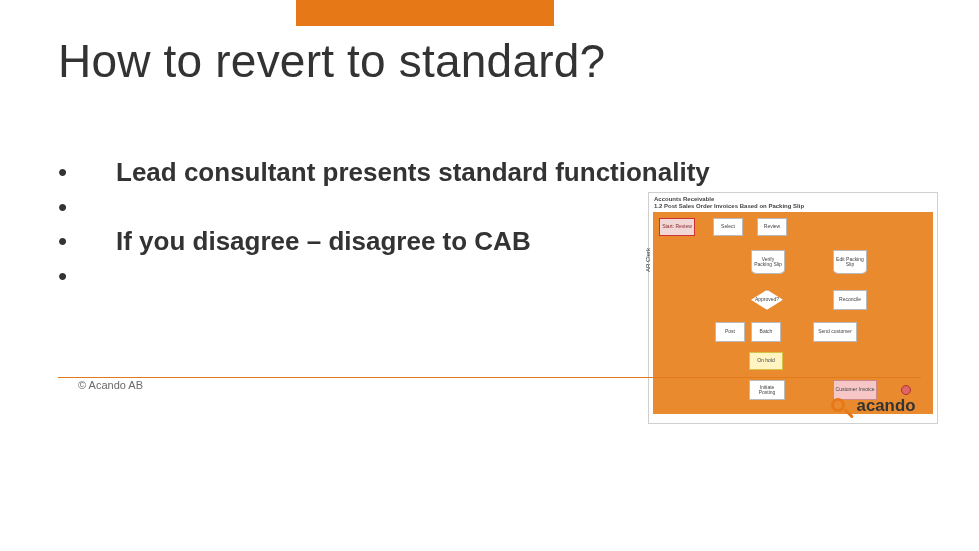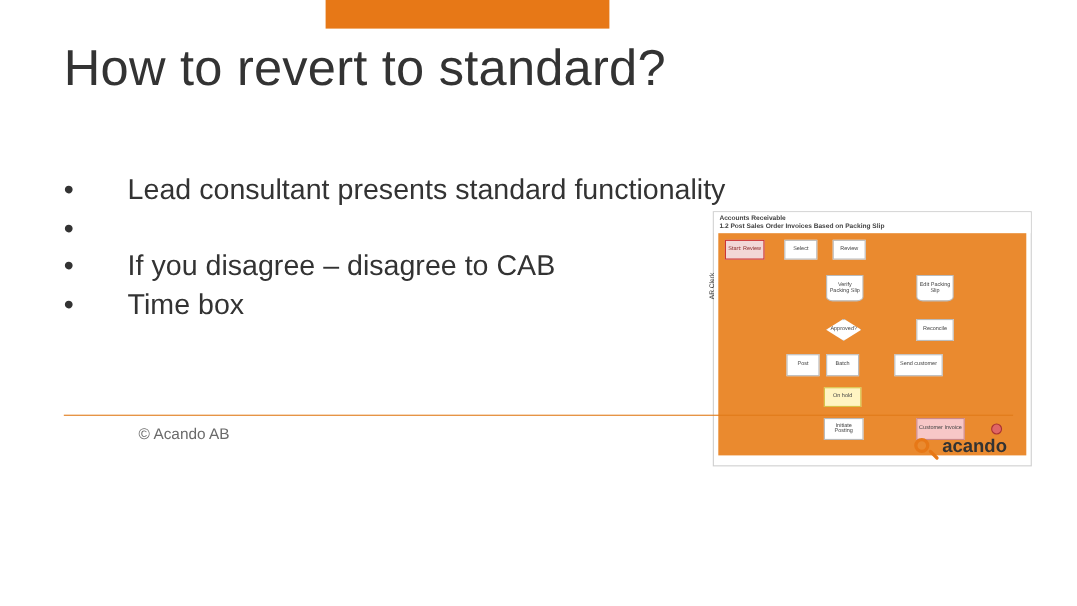--- a/index.html
+++ b/index.html
@@ -48,21 +48,21 @@
   }
   .bullets .dot {
     width: 58px;
     text-align: left;
     font-size: 26px;
     font-weight: 300;
     color: #333;
   }
   .bullets .txt {
     font-size: 26px;
-    font-weight: 400;
+    font-weight: 700;
     color: #333;
   }
 
   
   .diagram {
     position: absolute;
     top: 192px;
     left: 648px;
     width: 290px;
     height: 232px;
@@ -121,25 +121,24 @@
     position: absolute;
     left: 58px;
     right: 58px;
     bottom: 42px;
     height: 0;
     border-top: 1px solid #e07a1a;
   }
   .copyright {
     position: absolute;
     left: 78px;
-    bottom: 18px;
-    font-size: 14px;
+    bottom: 29px;
+    font-size: 11px;
     color: #6a6a6a;
     font-family: Arial, sans-serif;
-    margin-left: 48px;
   }
   .logo {
     position: absolute;
     right: 30px;
     bottom: 0;
     width: 120px;
     height: 30px;
   }
 </style>
 </head>
@@ -158,21 +157,20 @@
     </div>
     <div class="row">
       <div class="dot">•</div>
     </div>
     <div class="row">
       <div class="dot">•</div>
       <div class="txt">If you disagree – disagree to CAB</div>
     </div>
     <div class="row">
       <div class="dot">•</div>
-      <div class="txt">Time box</div>
     </div>
   </div>
 
   <div class="diagram">
     <div class="hdr">
       <div>Accounts Receivable</div>
       <div>1.2 Post Sales Order Invoices Based on Packing Slip</div>
     </div>
     <div class="body">
       <div class="swim-label">AR Clerk</div>

